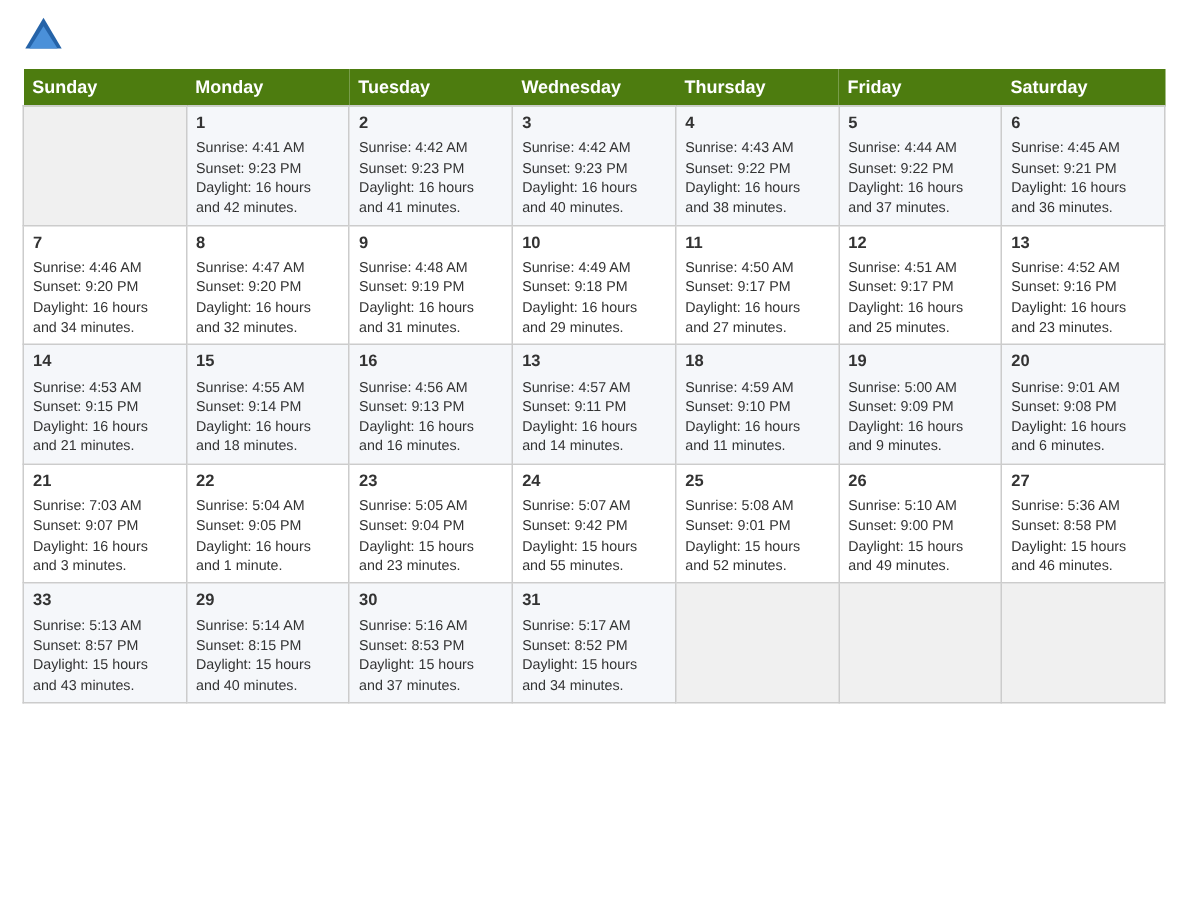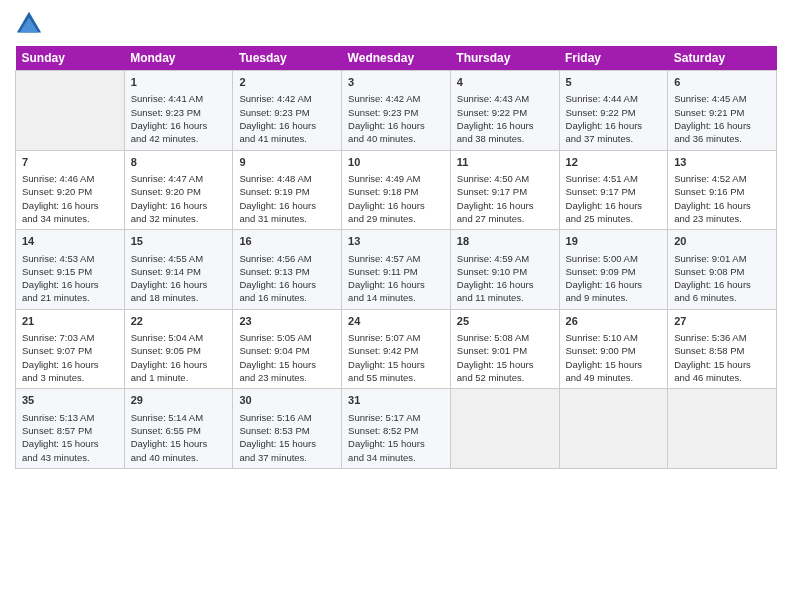--- a/index.html
+++ b/index.html
@@ -41,21 +41,21 @@
     .location {
       font-size: 16px;
       color: #333;
     }
     table {
       width: 100%;
       border-collapse: collapse;
       font-size: 10px;
     }
     thead tr th {
-      background-color: #a21caf;
+      background-color: #4d7c0f;
       color: white;
       padding: 5px 6px;
       text-align: left;
       font-size: 12px;
       font-weight: bold;
     }
     tbody tr td {
       border: 1px solid #ccc;
       padding: 4px 6px;
       vertical-align: top;
@@ -311,30 +311,30 @@
           <td>
             <span class="day-num">27</span>
             <div>Sunrise: 5:36 AM</div>
             <div>Sunset: 8:58 PM</div>
             <div>Daylight: 15 hours</div>
             <div>and 46 minutes.</div>
           </td>
         </tr>
         <tr>
           <td>
-            <span class="day-num">35</span>
+            <span class="day-num">33</span>
             <div>Sunrise: 5:13 AM</div>
             <div>Sunset: 8:57 PM</div>
             <div>Daylight: 15 hours</div>
             <div>and 43 minutes.</div>
           </td>
           <td>
             <span class="day-num">29</span>
             <div>Sunrise: 5:14 AM</div>
-            <div>Sunset: 6:55 PM</div>
+            <div>Sunset: 8:15 PM</div>
             <div>Daylight: 15 hours</div>
             <div>and 40 minutes.</div>
           </td>
           <td>
             <span class="day-num">30</span>
             <div>Sunrise: 5:16 AM</div>
             <div>Sunset: 8:53 PM</div>
             <div>Daylight: 15 hours</div>
             <div>and 37 minutes.</div>
           </td>

